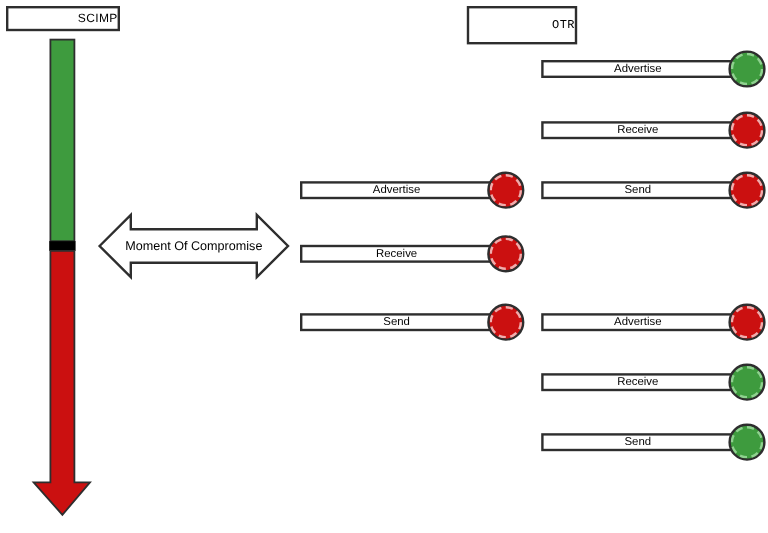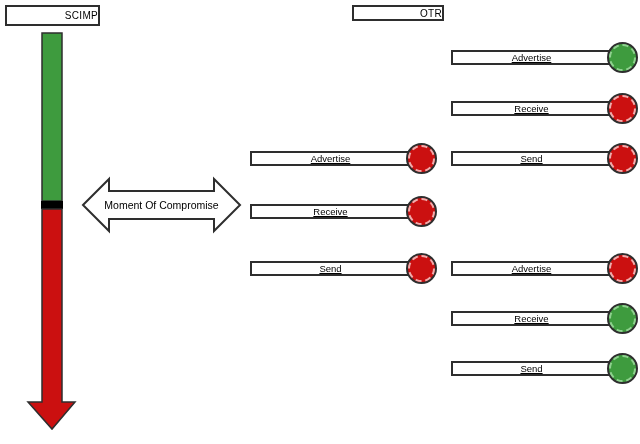--- a/index.html
+++ b/index.html
@@ -17,31 +17,31 @@
     box-sizing: border-box;
     background: #ffffff;
     border: 2px solid var(--outline);
     display: flex;
     align-items: center;
     justify-content: flex-end;
     font-size: 10px;
     letter-spacing: 0.3px;
   }
   #scimp-box { left: 5px; top: 5px; width: 95px; height: 21px; }
-  #otr-box   { left: 352px; top: 5px; width: 92px; height: 16px; }
+  #otr-box   { left: 389px; top: 5px; width: 92px; height: 32px; font-family: Liberation Mono, monospace; }
 
   svg.layer { position: absolute; left: 0; top: 0; }
 
   .tl-green { fill: var(--green); stroke: var(--outline); stroke-width: 1.5; }
   .tl-band  { fill: var(--compromise-band); stroke: none; }
   .tl-red   { fill: var(--red); stroke: var(--outline); stroke-width: 1.5; }
   .moc-shape { fill: #ffffff; stroke: var(--outline); stroke-width: 2; }
   .moc-text { font-size: 10.5px; fill: #000; }
 
-  .bar-row { position: absolute; width: 161px; height: 15px; text-decoration: underline; }
+  .bar-row { position: absolute; width: 161px; height: 15px; }
   .bar {
     box-sizing: border-box;
     width: 161px; height: 15px;
     background: var(--bar-fill);
     border: 2px solid var(--outline);
     display: flex;
     align-items: center;
     justify-content: center;
     font-size: 9.5px;
   }

